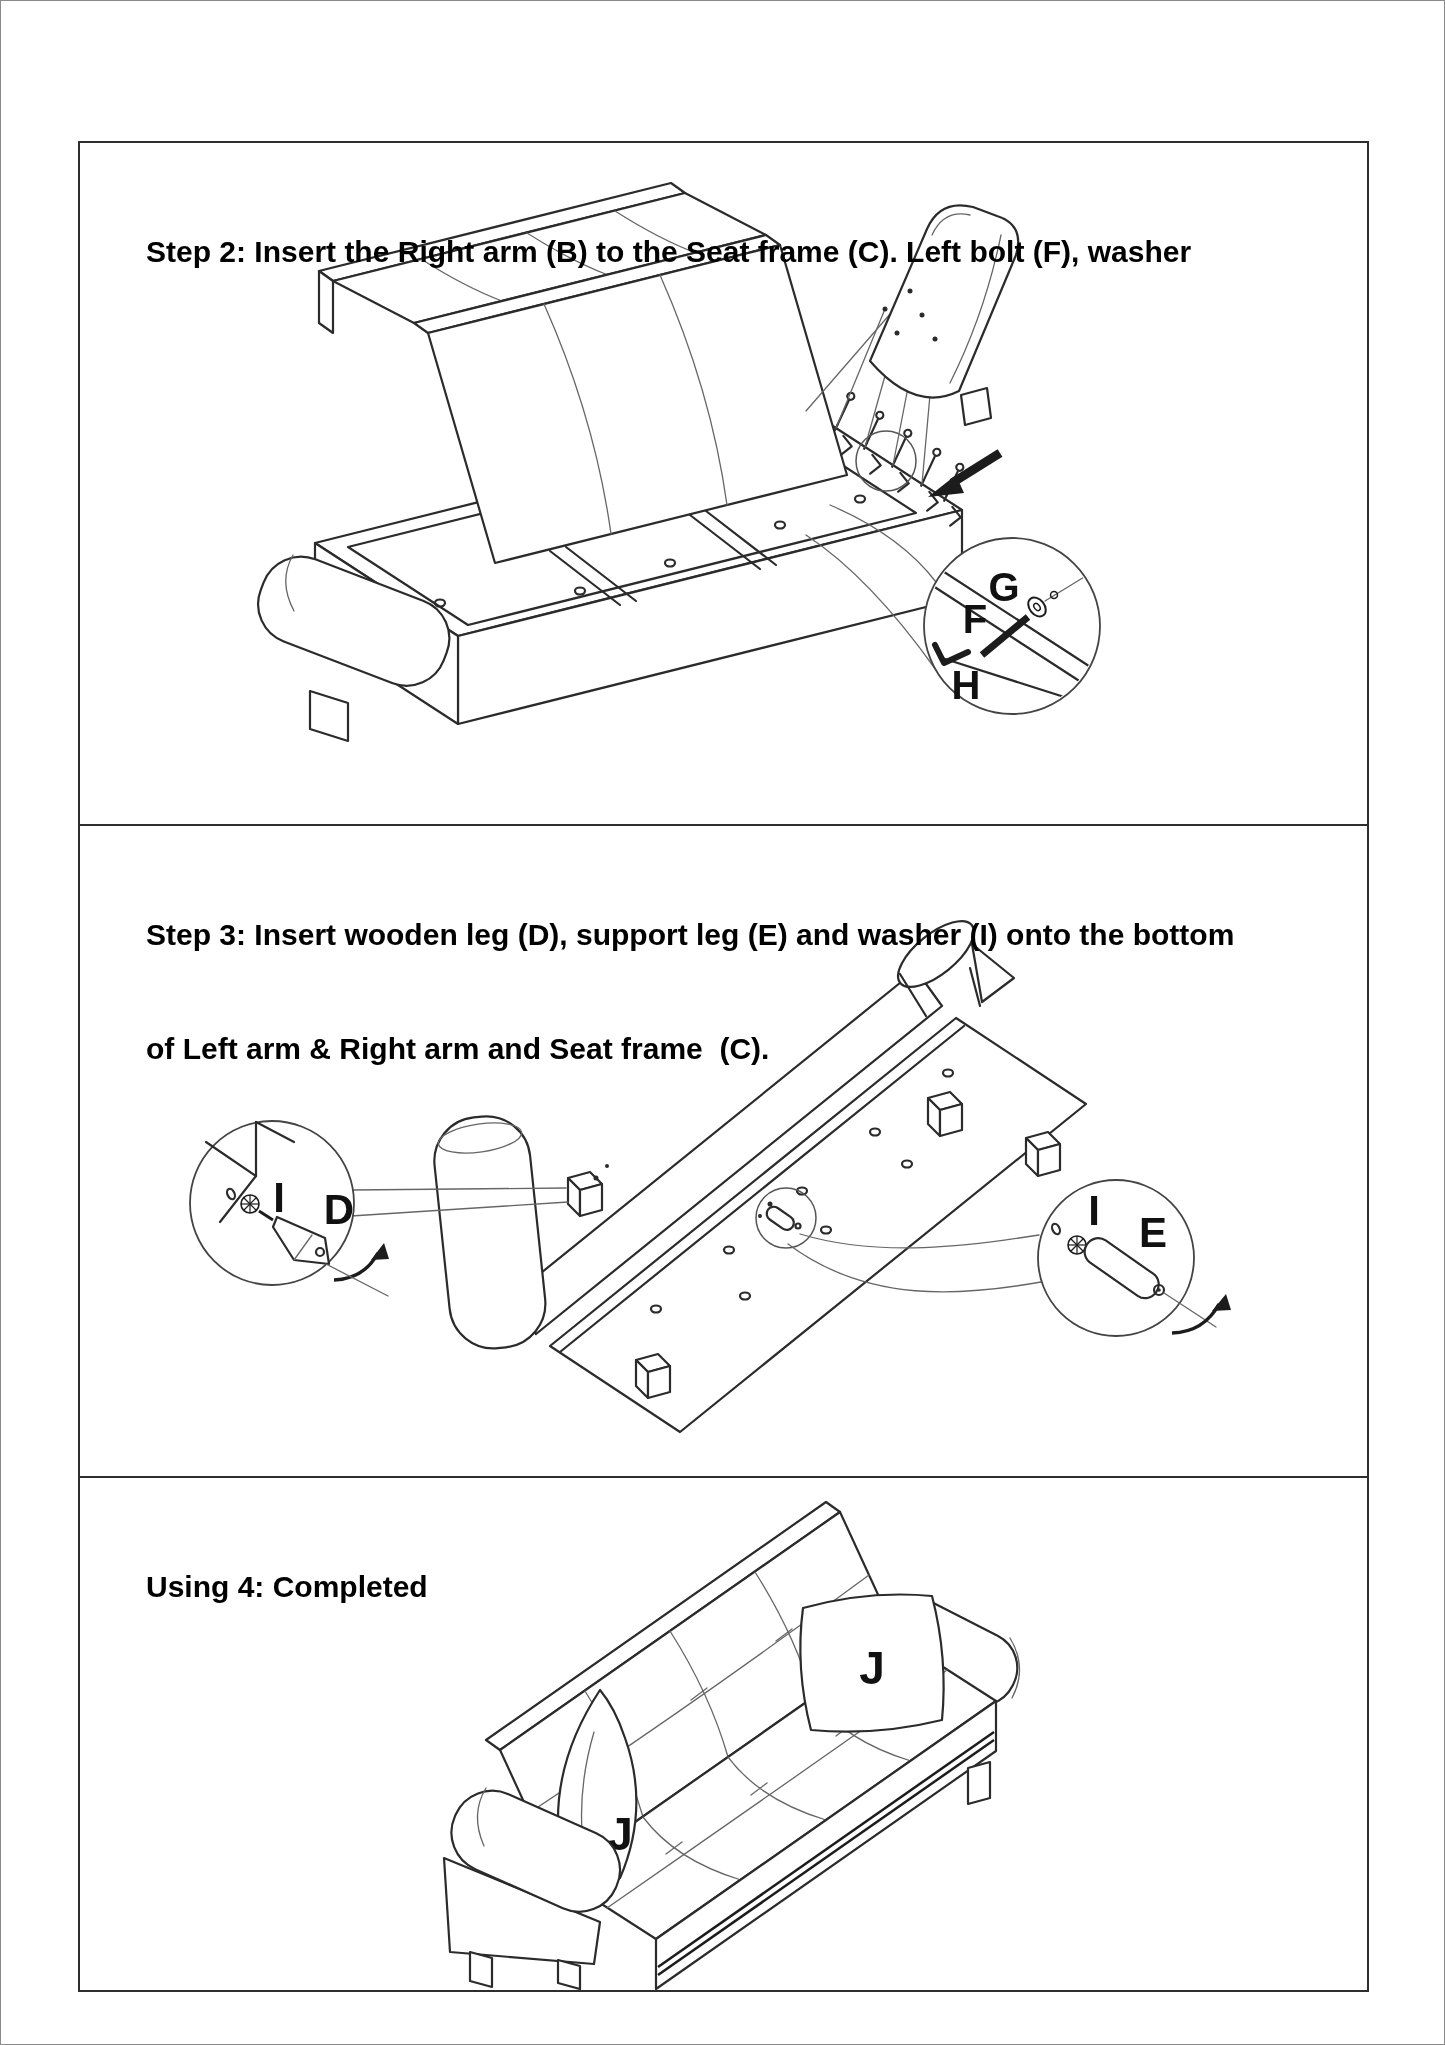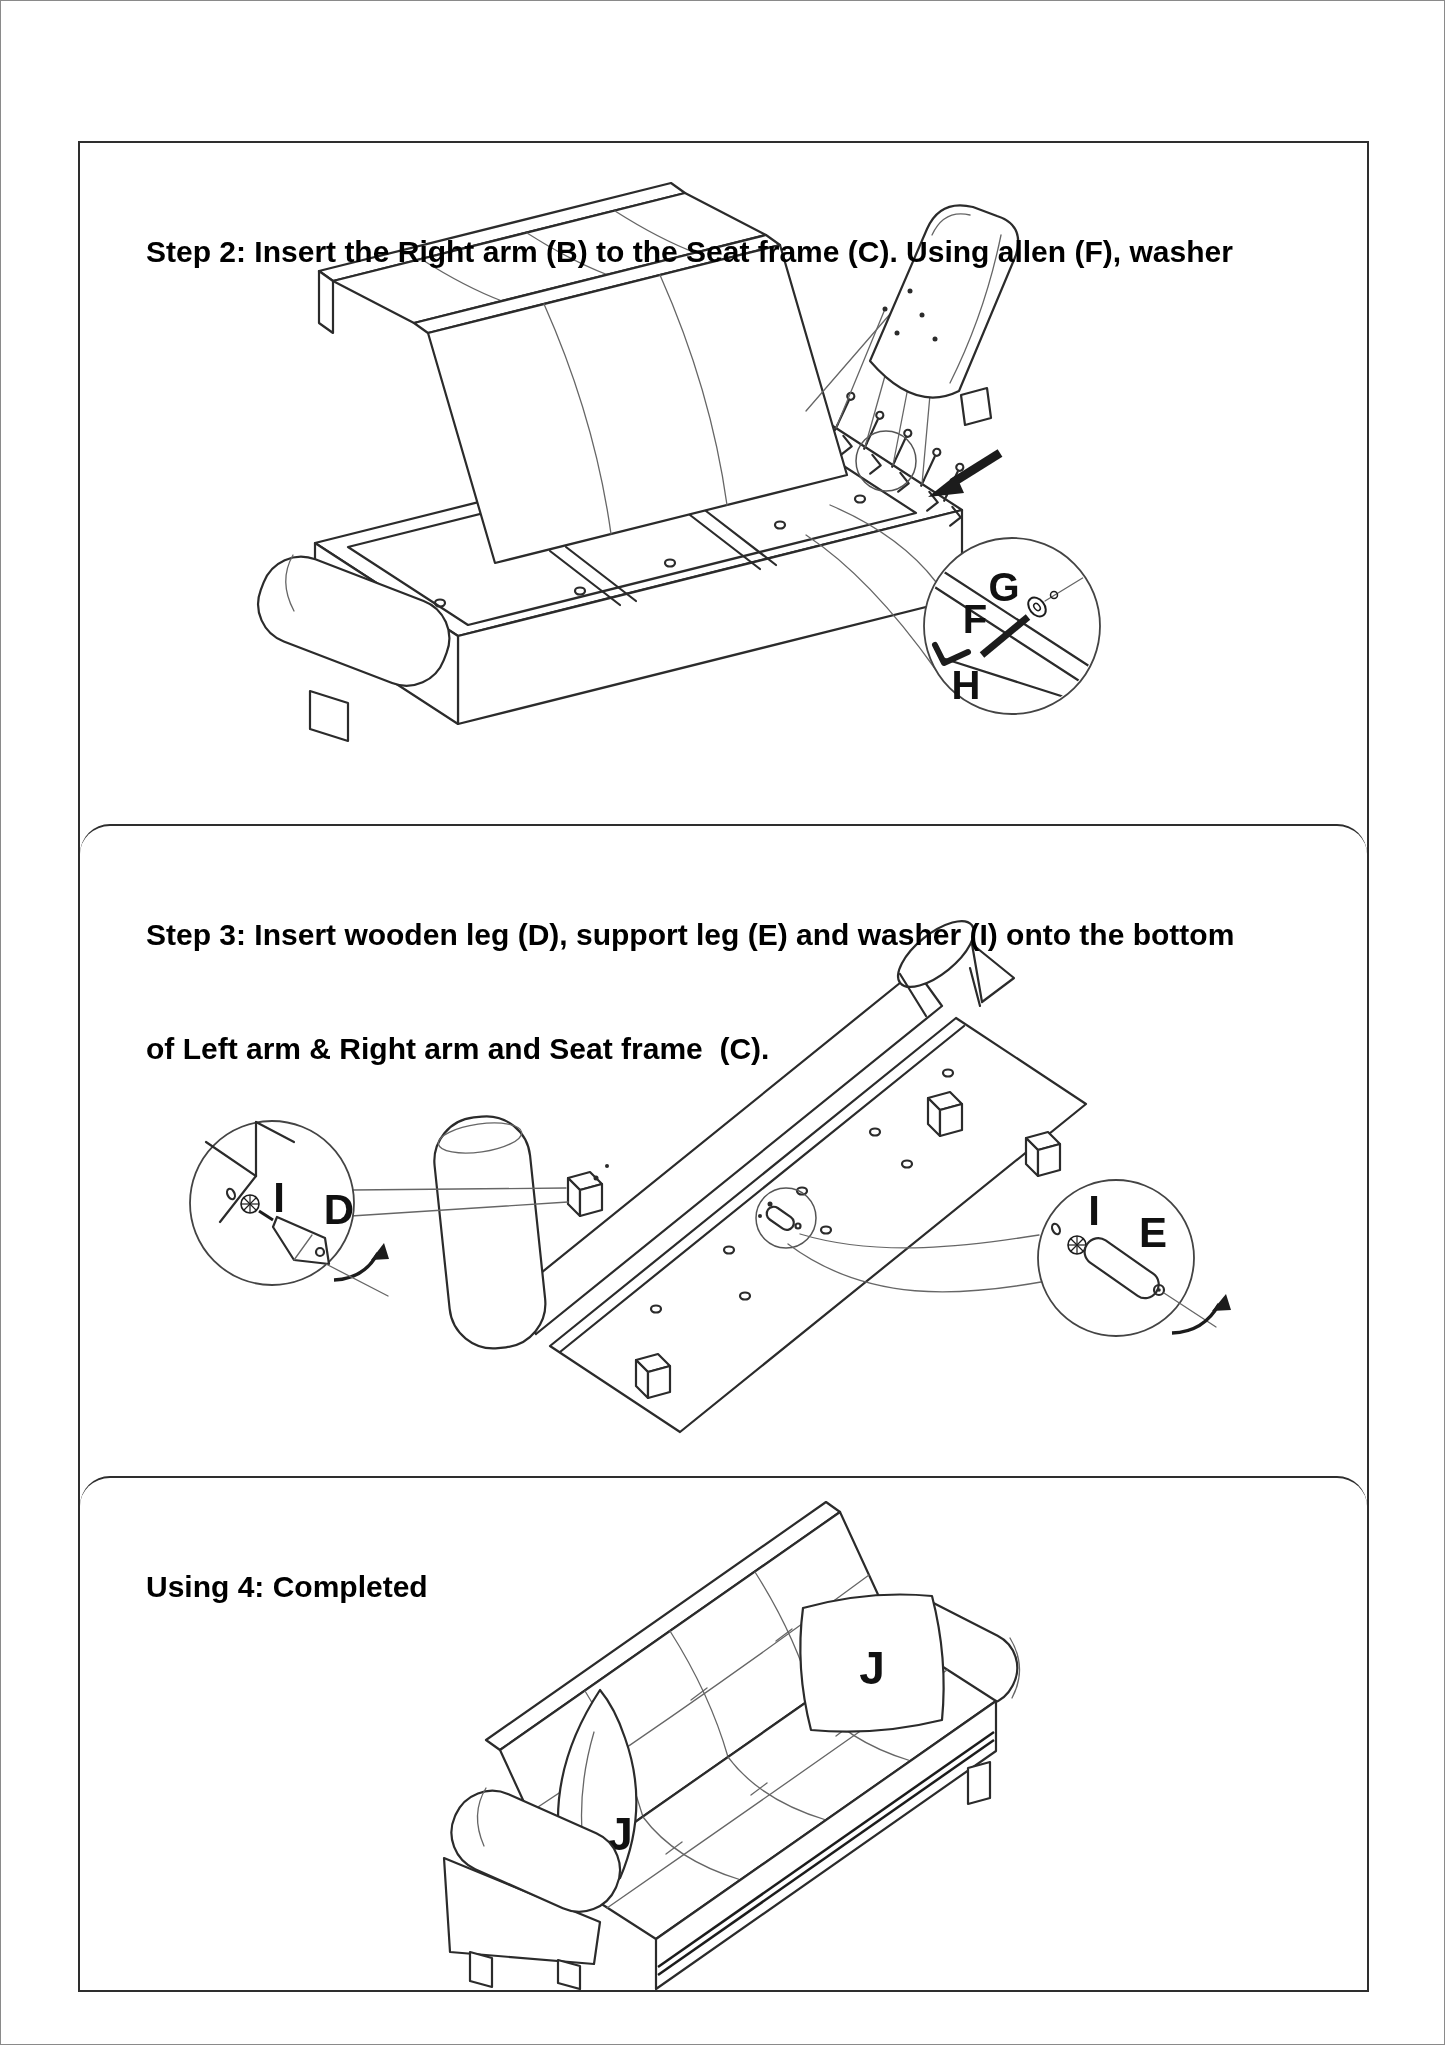--- a/index.html
+++ b/index.html
@@ -6,21 +6,21 @@
   body{
     width:1445px;height:2045px;position:relative;background:#ffffff;
     font-family:"Liberation Sans",sans-serif;
     box-sizing:border-box;border:1px solid #8a8a8a;overflow:hidden;
   }
   .sheet{
     position:absolute;left:77px;top:140px;width:1287px;
     border:2px solid #2e2e2e;background:#fff;
   }
   .step-box{position:relative;width:1287px;background:#fff;}
-  .step-box + .step-box{border-top:2px solid #2e2e2e;border-radius:30px;}
+  .step-box + .step-box{border-top:2px solid #2e2e2e;}
   #box-step2{height:681px;}
   #box-step3{height:650px;}
   #box-step4{height:512px;}
   .step-figure{position:absolute;left:0;top:0;}
   .step-heading{
     position:absolute;left:66px;top:14px;z-index:5;
     font-size:30px;font-weight:bold;color:#000;line-height:38px;
     letter-spacing:0px;white-space:pre;
   }
   svg{display:block;}
@@ -35,21 +35,21 @@
   .lbl42{font-size:42px;}
   .lbl46{font-size:46px;}
 </style>
 </head>
 <body>
 
 <div class="sheet">
 
   <div class="step-box" id="box-step2">
     <div class="step-heading">
-      <div>Step 2: Insert the Right arm (B) to the Seat frame (C). Using allen (F), washer</div>
+      <div>Step 2: Insert the Right arm (B) to the Seat frame (C). Left bolt (F), washer</div>
     </div>
     <svg class="step-figure" width="1287" height="681" viewBox="0 0 1287 681">
       <defs>
         <clipPath id="cl1">
             <circle cx="932" cy="483" r="86"></circle>
           </clipPath>
       </defs>
 
       <g>
         <path class="lnw" d="M239,128 L591,40 L605,50 L253,138 Z"></path>

